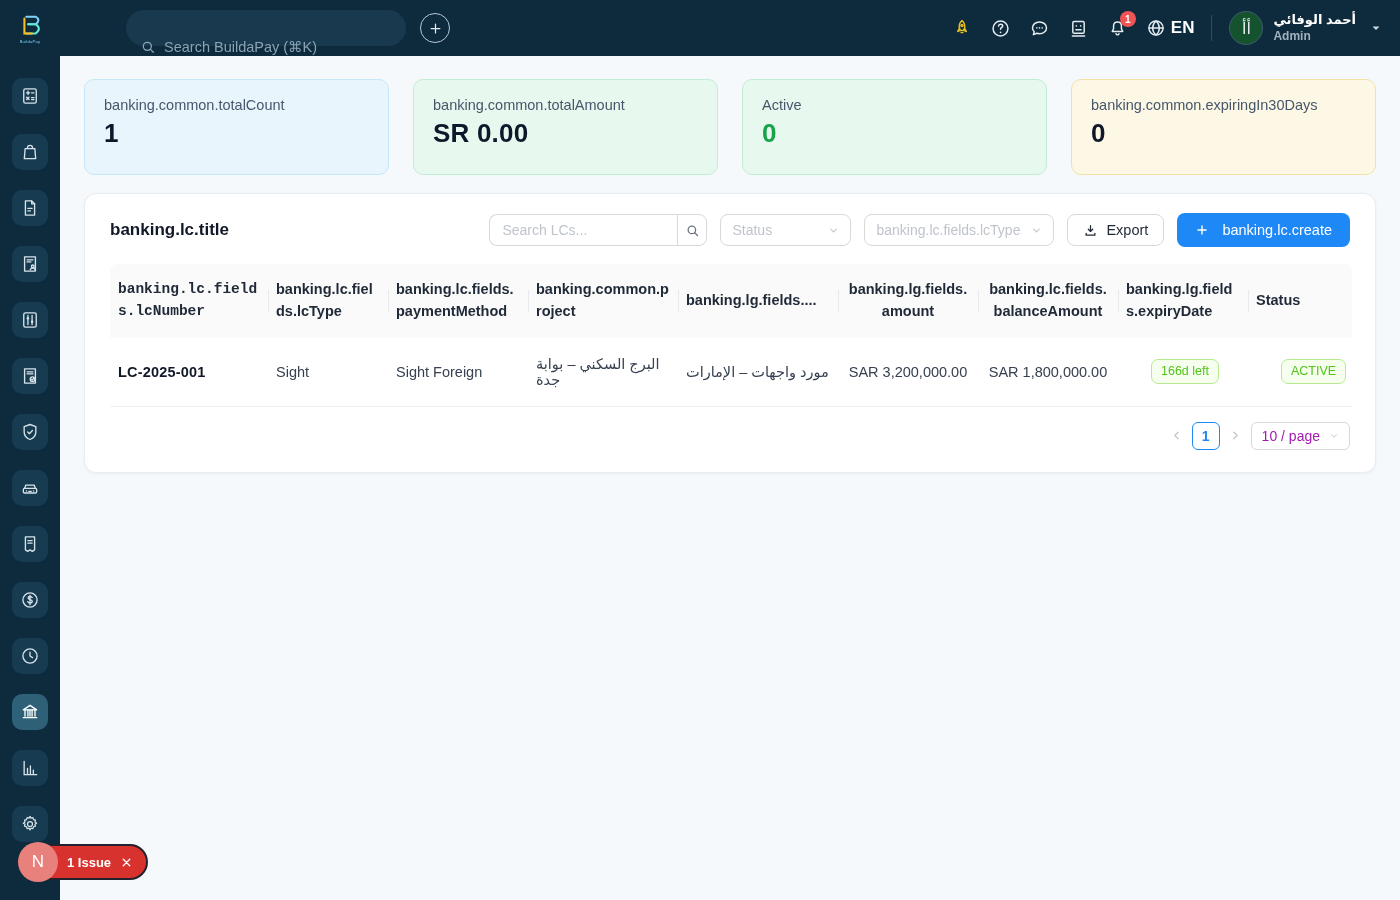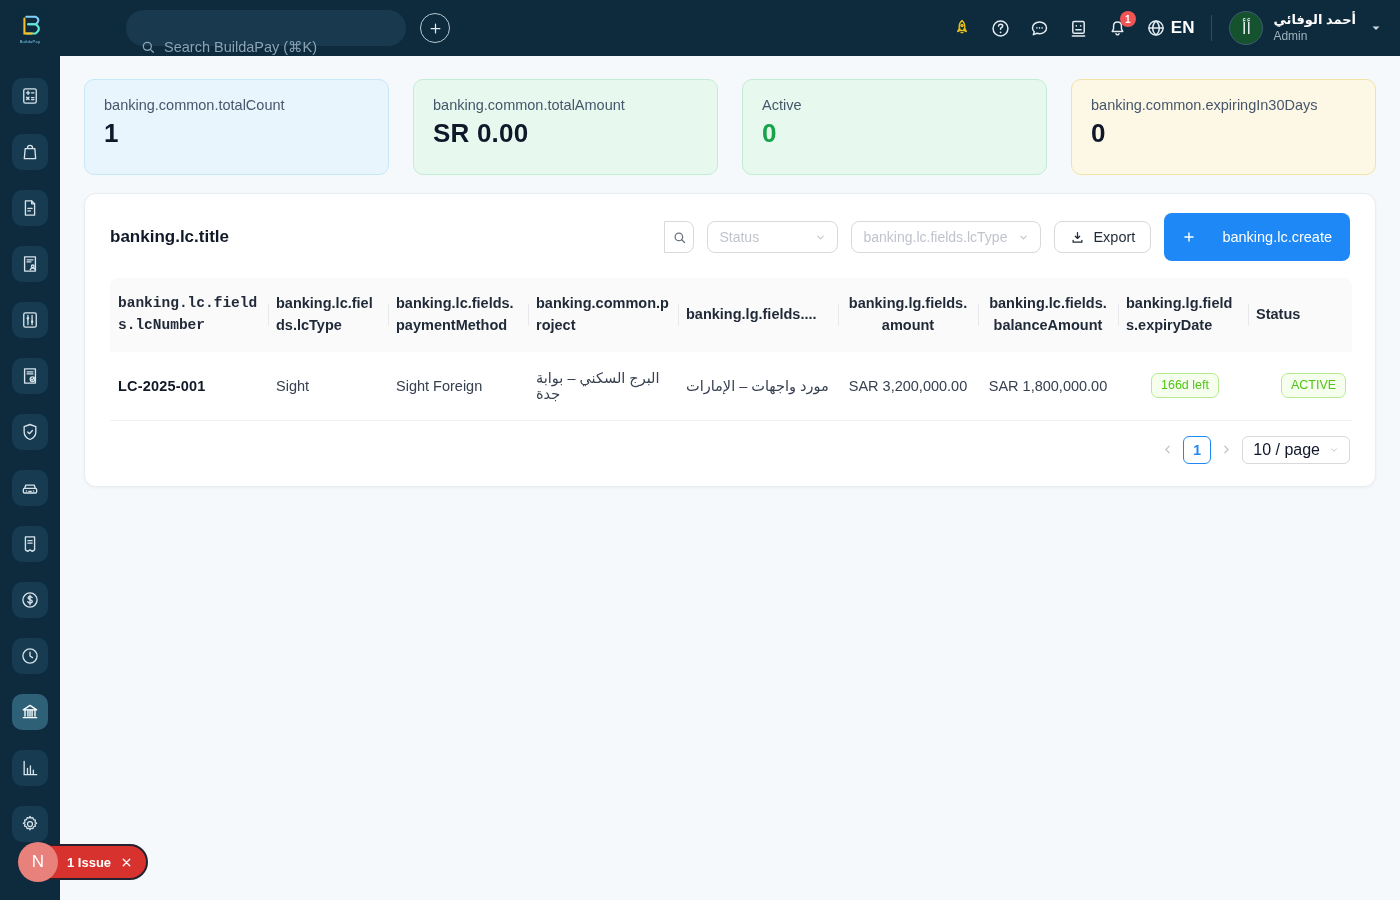--- a/index.html
+++ b/index.html
@@ -21,21 +21,21 @@
   .nav-ic.gold { color:#e7c11b; }
   .badge { position:absolute; top:-6px; right:-7px; min-width:16px; height:16px; background:#f05455; color:#fff;
            font-size:10px; font-weight:bold; border-radius:8px; display:flex; align-items:center; justify-content:center; padding:0 4px; }
   .lang { display:flex; align-items:center; gap:5px; color:#fff; font-size:17px; font-weight:bold; cursor:pointer; background:none; border:none; }
   .nav-divider { width:1px; height:26px; background:#2c4c5f; }
   .user-chip { display:flex; align-items:center; gap:10px; cursor:pointer; }
   .avatar { width:34px; height:34px; border-radius:50%; border:1px solid #3c5d70; background:#14532d;
             color:#e8eef2; font-size:16px; display:flex; align-items:center; justify-content:center; }
   .user-meta { display:flex; flex-direction:column; line-height:1.25; }
   .user-name { color:#ffffff; font-size:13px; font-weight:bold; }
-  .user-role { color:#9fb3bf; font-size:12px; }
+  .user-role { color:#9fb3bf; font-size:12px;font-weight:bold; }
   .caret { color:#cdd9e0; margin-left:4px; }
 
   
   .sidebar { position:fixed; top:56px; left:0; width:60px; height:844px; background:#0e2a3d; z-index:20;
              display:flex; flex-direction:column; align-items:center; padding-top:22px; gap:20px; }
   .side-item { width:36px; height:36px; border-radius:10px; background:#173c52; color:#d7e2e9;
                display:flex; align-items:center; justify-content:center; cursor:pointer; border:none; flex:0 0 auto; }
   .side-item.active { background:#2e6177; color:#ffffff; }
 
   
@@ -55,21 +55,21 @@
   .search-lcs input { width:188px; height:32px; border:1px solid #d9d9d9; border-right:none; border-radius:8px 0 0 8px;
                       padding:0 12px; font-size:14px; color:#374151; outline:none; font-family:inherit; }
   .search-lcs input::placeholder { color:#bfc4cc; }
   .search-btn { width:30px; height:32px; border:1px solid #d9d9d9; border-radius:0 8px 8px 0; background:#fff;
                 color:#6b7280; display:flex; align-items:center; justify-content:center; cursor:pointer; }
   .select { height:32px; border:1px solid #d9d9d9; border-radius:8px; background:#fff; display:flex; align-items:center;
             padding:0 11px; font-size:14px; color:#bfc4cc; gap:10px; cursor:pointer; }
   .select .sel-caret { color:#c3c8cf; }
   .btn-export { height:32px; border:1px solid #d9d9d9; border-radius:8px; background:#fff; display:flex; align-items:center;
                 gap:8px; padding:0 15px; font-size:14.5px; color:#1f2937; cursor:pointer; font-family:inherit; }
-  .btn-create { height:48px; border:none; border-radius:8px; display:flex; align-items:center; gap:26px;
+  .btn-create { height:34px; border:none; border-radius:8px; display:flex; align-items:center; gap:13px;
                 padding:0 18px; font-size:14.5px; color:#fff; cursor:pointer; font-family:inherit; }
 
   table { width:100%; border-collapse:separate; border-spacing:0; table-layout:fixed; margin-top:17px; }
   thead th { background:#fafafa; font-size:14.5px; font-weight:bold; color:#1f2937; text-align:left;
              padding:15px 8px; word-break:break-all; line-height:1.5; position:relative; vertical-align:middle; }
   thead th:first-child { border-top-left-radius:8px;font-family:Liberation Mono, monospace; }
   thead th:last-child { border-top-right-radius:8px; }
   thead th + th::before { content:""; position:absolute; left:0; top:50%; transform:translateY(-50%);
                           width:1px; height:22px; background:#e7e9ec; }
   th.right, td.right { text-align:center; }
@@ -77,21 +77,21 @@
   tbody td { padding:18px 8px; font-size:14.5px; color:#374151; border-bottom:1px solid #f0f0f0; vertical-align:middle; }
   td.strong { font-weight:bold; color:#111827; letter-spacing:.2px; }
   .tag { display:inline-block; padding:3px 9px; border-radius:7px; font-size:12.5px;
          color:#52c41a; background:#f6ffed; border:1px solid #b7eb8f; line-height:1.4;margin-left:25px; }
 
   .pagination { display:flex; align-items:center; justify-content:flex-end; gap:9px; margin-top:15px; }
   .pg-arrow { background:none; border:none; color:#c2c7ce; cursor:pointer; display:flex; align-items:center; }
   .pg-num { width:28px; height:28px; border-radius:6px; border:1px solid; background:#fff; font-size:14px; font-weight:bold;
             display:flex; align-items:center; justify-content:center; cursor:pointer; font-family:inherit; }
   .pg-size { height:28px; border:1px solid #d9d9d9; border-radius:6px; background:#fff; display:flex; align-items:center;
-             gap:9px; padding:0 10px; font-size:16px; color:#0f172a; cursor:pointer; }
+             gap:9px; padding:0 10px; font-size:14px; color:#a21caf; cursor:pointer; }
   .pg-size .sel-caret { color:#c3c8cf; }
 
   
   .issue-pill { position:fixed; left:18px; bottom:20px; height:36px; background:#d8322f; border:2px solid #23222e;
                 border-radius:20px; display:flex; align-items:center; padding:0 13px 0 0; gap:9px; z-index:40; cursor:pointer; }
   .issue-avatar { width:40px; height:40px; border-radius:50%; background:#e8807b; color:#fff; font-size:17px;
                   display:flex; align-items:center; justify-content:center; margin-left:-2px; }
   .issue-label { color:#fff; font-size:13px; font-weight:bold; }
   .issue-close { background:none; border:none; color:#fff; display:flex; align-items:center; cursor:pointer; }
 
@@ -308,20 +308,21 @@
       <div class="stat-label">banking.common.expiringIn30Days</div>
       <div class="stat-value" style="color: rgb(15, 23, 42);">0</div>
     </div>
   </section>
 
   <section class="panel">
     <div class="panel-head">
       <h2 class="panel-title">banking.lc.title</h2>
       <div class="head-controls">
         <div class="search-lcs">
+          <input type="text" placeholder="Search LCs..." style="">
           <button class="search-btn">
             <svg width="15" height="15" viewBox="0 0 24 24" fill="none" stroke="currentColor" stroke-width="2" stroke-linecap="round">
               <circle cx="11" cy="11" r="6"></circle>
                 <path d="M15.6 15.6 L20 20"></path>
             </svg>
           </button>
         </div>
         <div class="select" style="width:131px">
           <span style="flex:1">Status</span>
           <span class="sel-caret">

